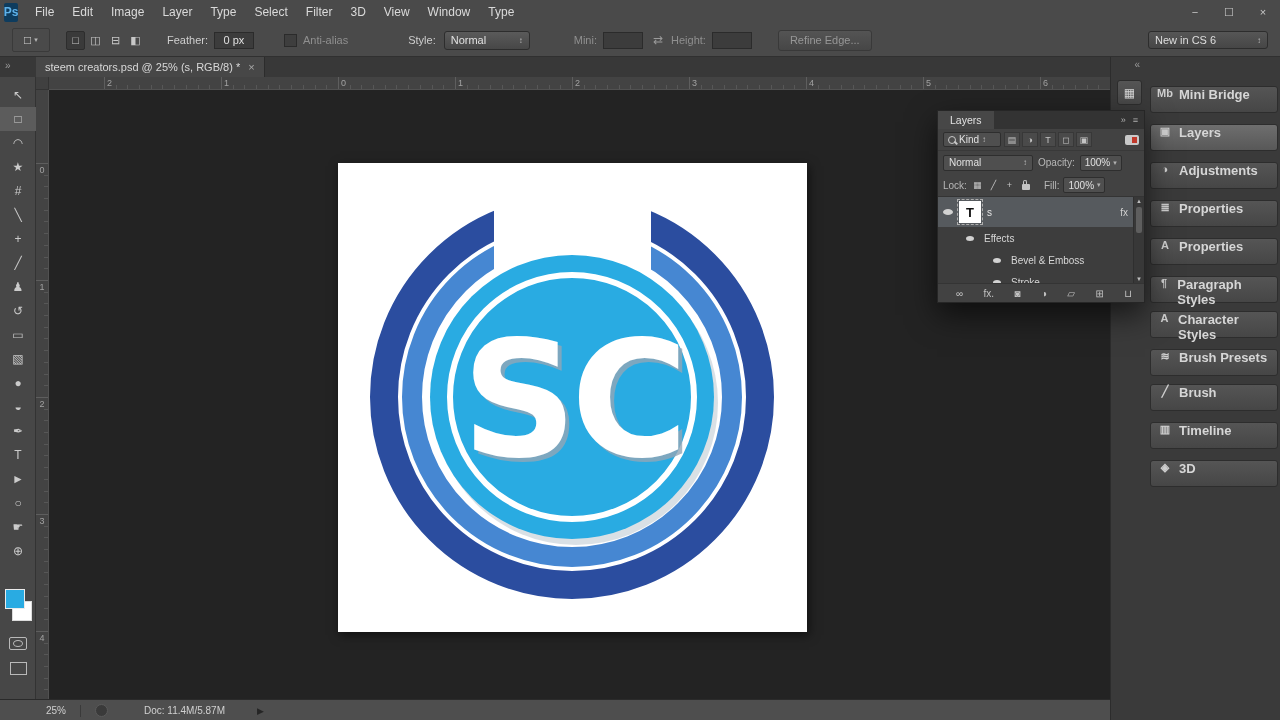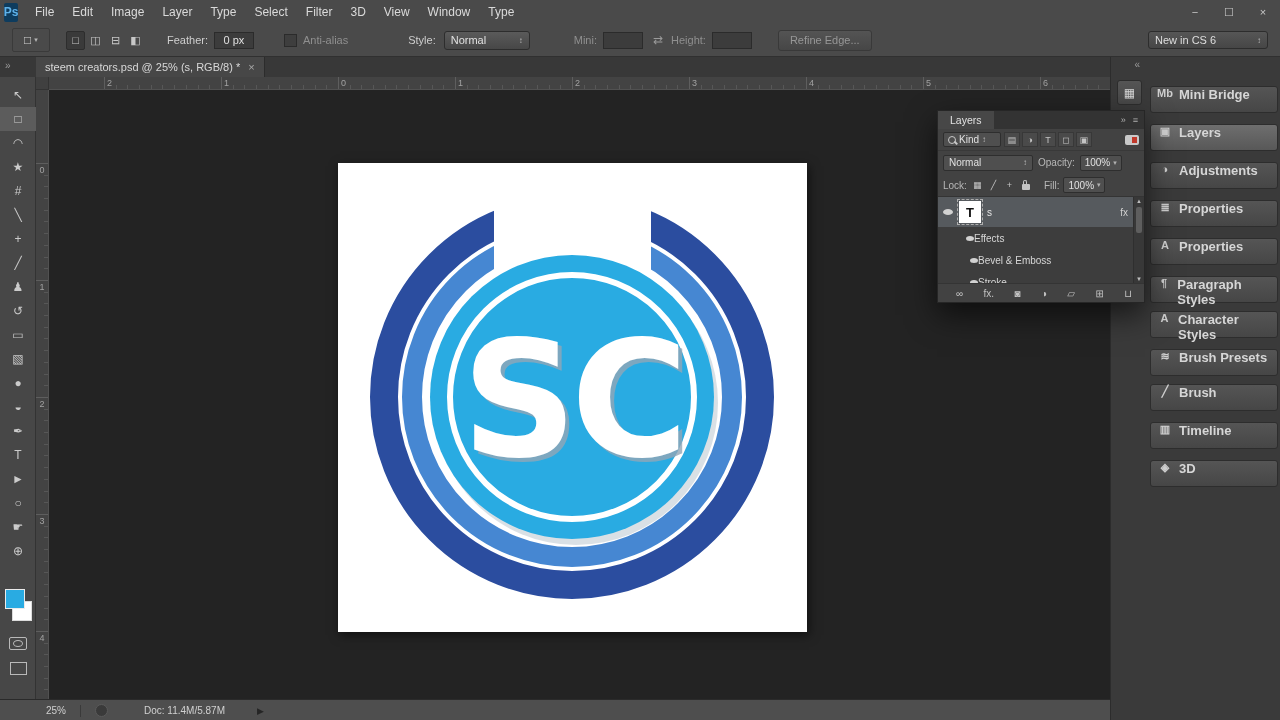--- a/index.html
+++ b/index.html
@@ -122,23 +122,23 @@
   .plock::before{content:"";position:absolute;top:-4px;left:1px;width:4px;height:4px;border:1.5px solid #c4c4c4;
                  border-bottom:none;border-radius:3px 3px 0 0;box-sizing:border-box}
   .lp-list{position:relative;height:86px;background:#3d3d3d;border-top:1px solid #343434;border-bottom:1px solid #343434;overflow:hidden}
   .lrow{height:30px;background:#565a5e;display:flex;align-items:center;padding-left:5px;gap:6px}
   .eye{width:10px;height:6px;border-radius:50%;background:#d2d2d2;flex:none}
   .eye.sm{width:8px;height:5px}
   .thumb{width:22px;height:22px;background:#fff;color:#111;font-weight:bold;font-size:13px;display:flex;
          align-items:center;justify-content:center;outline:1px dashed #aeaeae;outline-offset:1px}
   .lname{font-size:10px;color:#e6e6e6}
   .lfx{margin-left:auto;margin-right:16px;font-size:10px;color:#d0d0d0}
-  .frow{height:22px;display:flex;align-items:center;gap:0;font-size:10px;color:#d6d6d6}
+  .frow{height:22px;display:flex;align-items:center;gap:10px;font-size:10px;color:#d6d6d6}
   .frow.i0{padding-left:28px}
-  .frow.i1,.frow.i2{padding-left:32px}
+  .frow.i1,.frow.i2{padding-left:55px}
   .lp-scroll{position:absolute;right:0;top:0;width:11px;height:100%;background:#383838;border-left:1px solid #2f2f2f;box-sizing:border-box}
   .sarr{position:absolute;left:0;width:100%;text-align:center;font-size:6px;color:#bdbdbd}
   .sarr.up{top:1px}.sarr.down{bottom:1px}
   .sthumb{position:absolute;left:2px;top:10px;width:6px;height:26px;background:#5e5e5e;border-radius:2px}
   .lp-bottom{height:18px;background:#424242;display:flex;align-items:center;justify-content:space-between;padding:0 12px 0 18px}
   .bicon{font-size:10px;color:#c2c2c2}
 </style>
 </head>
 <body>
 

